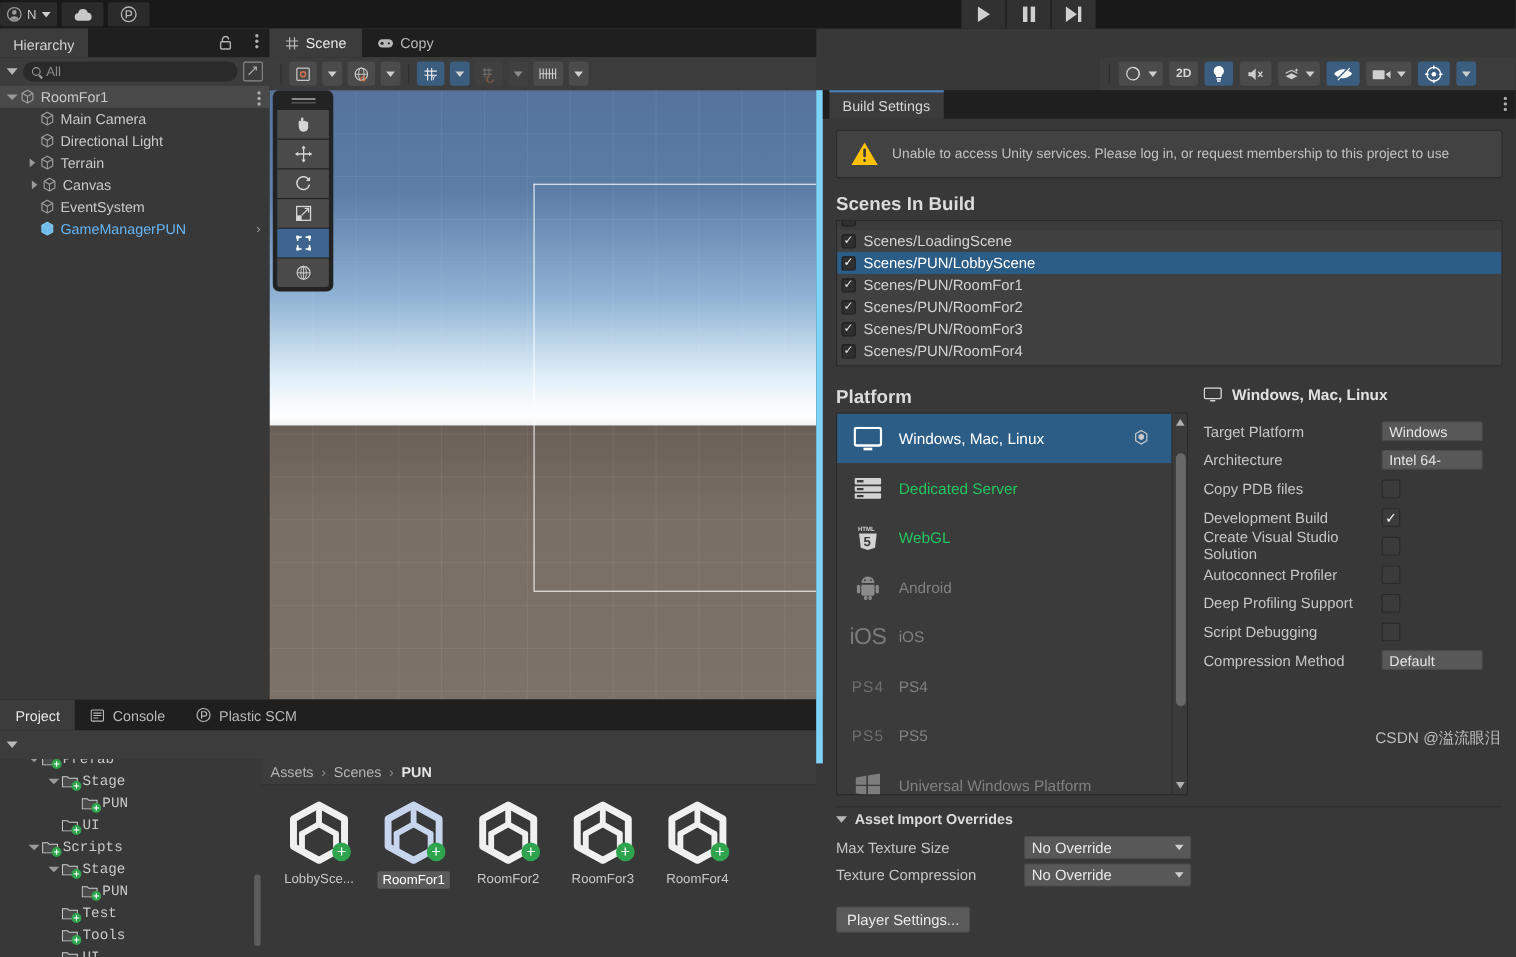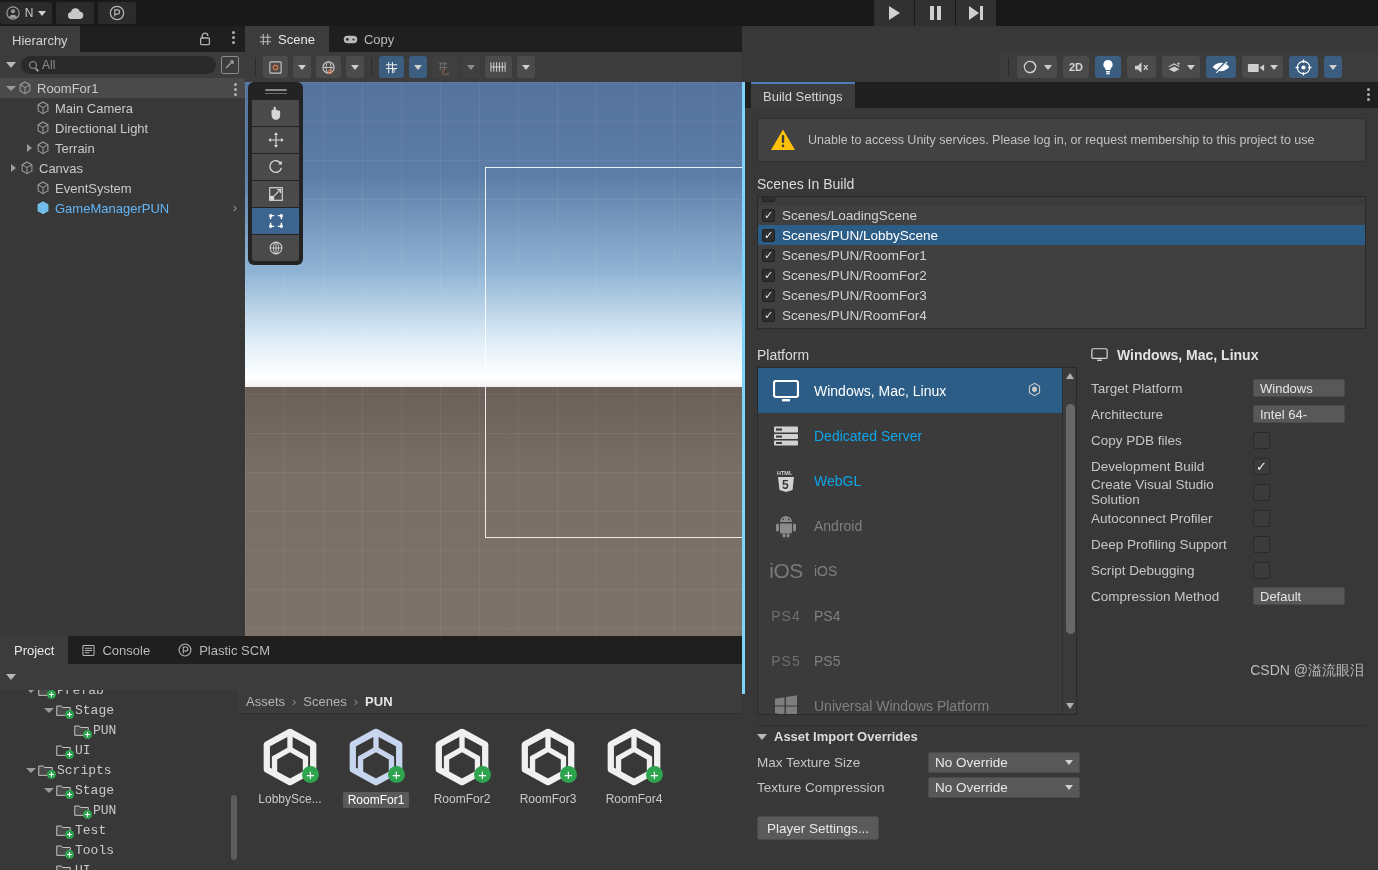--- a/index.html
+++ b/index.html
@@ -123,50 +123,50 @@
   .crumb { height:24px; background:#3c3c3c; display:flex; align-items:center; gap:7px;
       padding:0 8px; font-size:13px; color:#b4b4b4; border-bottom:1px solid #303030;}
   .crumb .cur { color:#e6e6e6; font-weight:bold; }
   .assets { display:flex; gap:14px; padding:14px 16px 0; }
   .asset { width:72px; display:flex; flex-direction:column; align-items:center; gap:6px; }
   .asset-label { font-size:12px; color:#c9c9c9; white-space:nowrap; }
   .asset-label.sel { background:#5a5a5a; border-radius:2px; padding:1px 5px; color:#fff;}
 
   
   .bs { position:absolute; left:742px; top:82px; width:636px; height:612px; background:#383838;
-      border-left:3px solid #7dd3fc; }
+      border-left:6px solid #7dd3fc; }
   .bs-tabrow { height:26px; background:#1f1f1f; position:relative; }
   .bs-tab { position:absolute; left:6px; top:0; height:26px; background:#3c3c3c; color:#d6d6d6;
       font-size:13px; display:flex; align-items:center; padding:0 12px; border-top:2px solid #4a7fb5;}
   .bs-kebab { position:absolute; right:8px; top:6px; display:flex; flex-direction:column; gap:2px;}
   .bs-kebab i{width:3px;height:3px;background:#b0b0b0;border-radius:50%;}
   .bs-body { padding:10px 12px 0 12px; }
   .warn { background:#424242; border:1px solid #2d2d2d; border-radius:3px; height:44px;
       display:flex; align-items:center; gap:12px; padding:0 12px; }
   .warn-txt { font-size:12.5px; color:#c2c2c2; white-space:nowrap; overflow:hidden; }
-  .sec-title { font-size:14px; font-weight:normal; color:#dcdcdc; margin:14px 0 4px; }
+  .sec-title { font-size:17px; font-weight:bold; color:#dcdcdc; margin:14px 0 4px; }
   .sceneslist { border:1px solid #2a2a2a; background:#404040; height:133px; overflow:hidden;
       position:relative; }
   .partial { height:8px; background:#3b3b3b; border-bottom:0; position:relative;}
   .partial .pchk { position:absolute; left:4px; top:-8px; width:13px;height:13px;background:#2f2f2f;
       border:1px solid #1f1f1f; border-radius:2px;}
   .srow { height:20px; display:flex; align-items:center; gap:7px; padding-left:4px;
       font-size:13.5px; color:#d2d2d2; }
   .srow.sel { background:#2c5d87; color:#ffffff; }
   .chk { width:13px; height:13px; background:#2f2f2f; border:1px solid #1f1f1f; border-radius:2px;
       display:flex; align-items:center; justify-content:center; flex:0 0 auto;}
   .chk.on:after { content:"\2713"; color:#e2e2e2; font-size:11px; line-height:11px; }
   .chk.on.white:after{ color:#ffffff; }
   .cols { display:flex; margin-top:18px; gap:14px; }
   .col-left { width:320px; }
   .col-right { flex:1; }
   .plat-list { border:1px solid #2a2a2a; background:#3b3b3b; height:348px; position:relative;
       overflow:hidden; }
   .prow { height:45px; display:flex; align-items:center; gap:14px; padding-left:14px;
-      font-size:14px; color:#0ea5e9; position:relative; }
+      font-size:14px; color:#22c55e; position:relative; }
   .prow.sel { background:#2c5d87; color:#ffffff; }
   .prow.dim { color:#808080; }
   .prow .unity-badge{ position:absolute; right:22px; }
   .plat-scroll { position:absolute; right:0; top:0; width:14px; height:100%; background:#3b3b3b;
       border-left:1px solid #2f2f2f; }
   .ps-thumb { position:absolute; left:3px; top:36px; width:9px; height:230px; background:#686868;
       border-radius:5px; }
   .ps-arrow { position:absolute; left:3px; width:0;height:0; }
   .ps-up { top:5px; border-left:4px solid transparent;border-right:4px solid transparent;
       border-bottom:6px solid #b0b0b0;}
@@ -306,21 +306,21 @@
         <div class="hrow" style="padding-left: 22px;">
           <span class="tw">
             <span class="tw-arrow"></span>
           </span>
           <svg class="cube-ico" viewBox="0 0 16 16">
             <path d="M8 1.2l5.6 3.1v7L8 14.4 2.4 11.3v-7z" fill="none" stroke="#9e9e9e" stroke-width="1.2" stroke-linejoin="round"></path>
             <path d="M2.4 4.3L8 7.5l5.6-3.2M8 7.5v6.9" fill="none" stroke="#9e9e9e" stroke-width="1.1"></path>
           </svg>
           <span style="">Terrain</span>
         </div>
-        <div class="hrow" style="padding-left: 6px;">
+        <div class="hrow" style="padding-left: 24px;">
           <span class="tw">
             <span class="tw-arrow"></span>
           </span>
           <svg class="cube-ico" viewBox="0 0 16 16">
             <path d="M8 1.2l5.6 3.1v7L8 14.4 2.4 11.3v-7z" fill="none" stroke="#9e9e9e" stroke-width="1.2" stroke-linejoin="round"></path>
             <path d="M2.4 4.3L8 7.5l5.6-3.2M8 7.5v6.9" fill="none" stroke="#9e9e9e" stroke-width="1.1"></path>
           </svg>
           <span style="">Canvas</span>
         </div>
         <div class="hrow" style="padding-left: 22px;">

